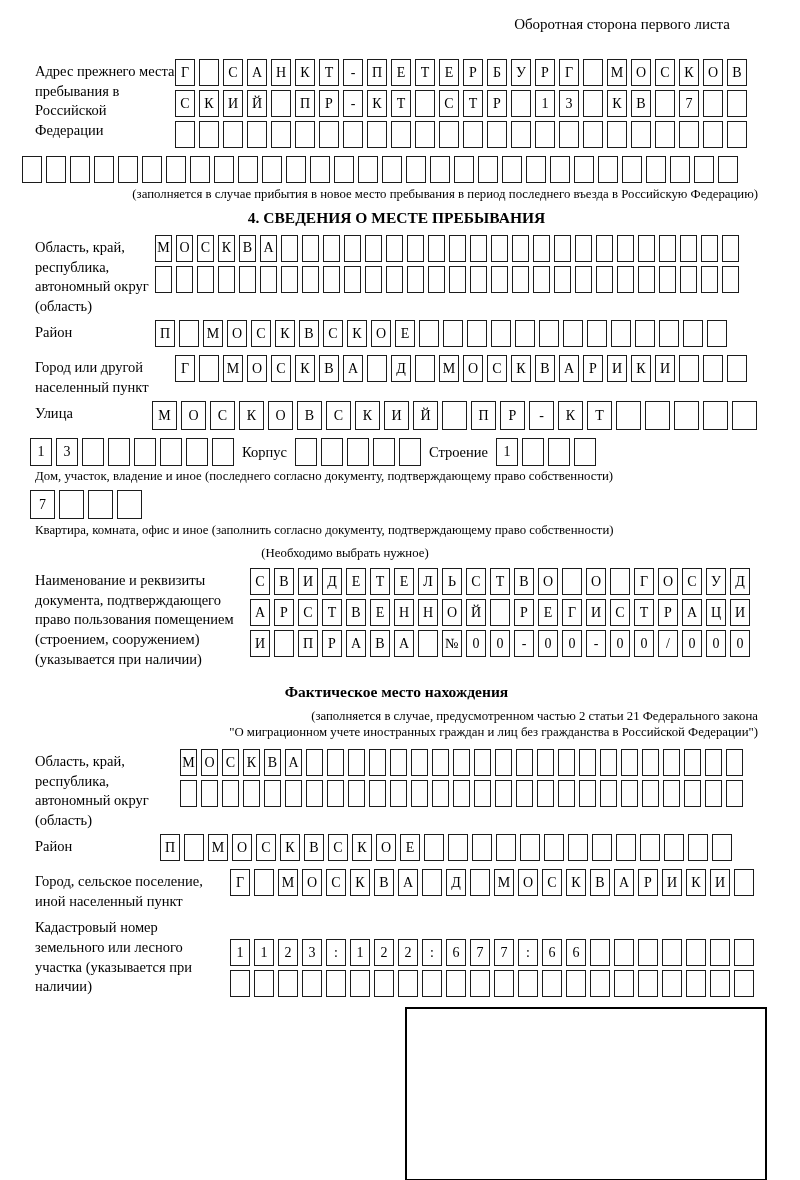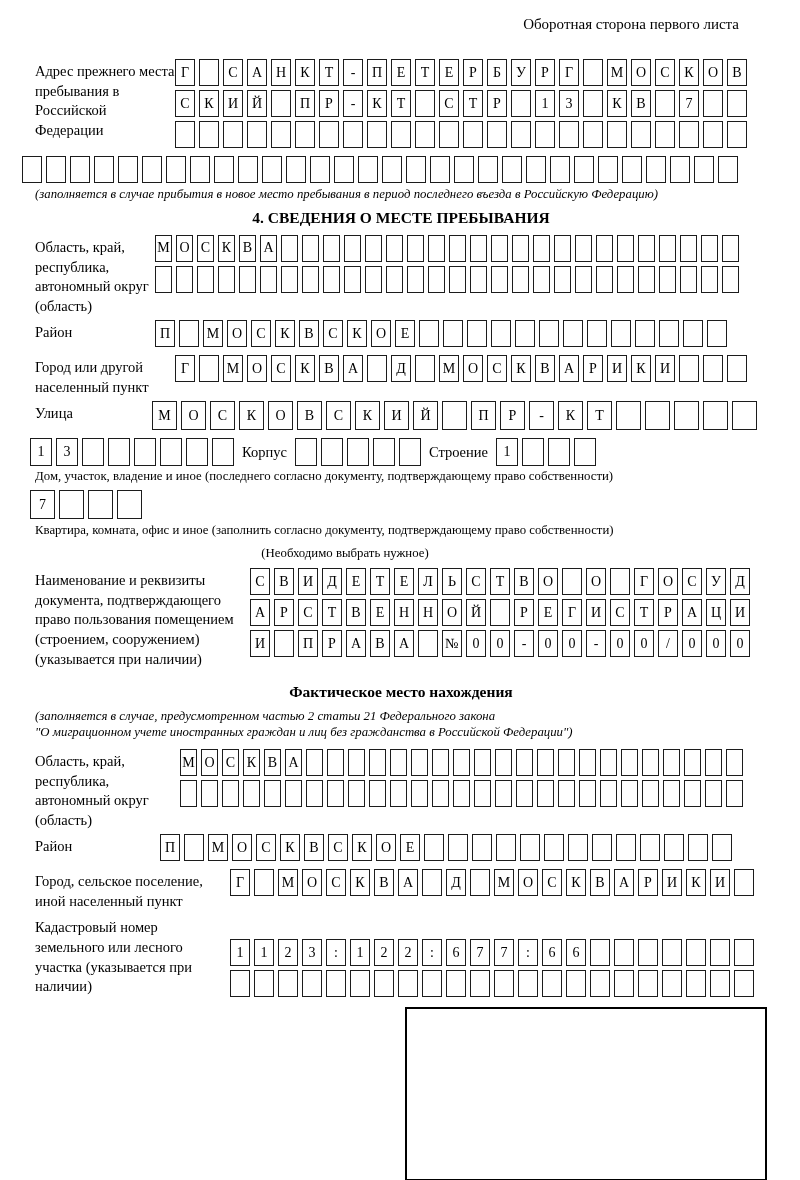--- a/index.html
+++ b/index.html
@@ -1,30 +1,30 @@
 <!DOCTYPE html>
 <html lang="ru"><head>
 <meta charset="utf-8">
 <style>
   html,body{margin:0;padding:0;background:#fff;color:#000;}
   .page{position:relative;width:800px;height:1180px;box-sizing:border-box;
-        padding:16px 33px 0 35px;font-family:"Liberation Serif","DejaVu Serif",serif;
+        padding:16px 42px 0 35px;font-family:"Liberation Serif","DejaVu Serif",serif;
         font-size:14.5px;overflow:hidden;}
   .hdr{ text-align:right;font-size:15px;padding-right:28px;margin-bottom:26px;}
   .field{display:flex;align-items:flex-start;margin-bottom:4px;}
   .flabel{flex:0 0 auto;line-height:1.35;padding-top:3px;}
   .rows{flex:1 1 auto;}
   .boxrow{display:flex;gap:4px;margin-bottom:4px;}
   .cell{box-sizing:border-box;flex:0 0 auto;width:20px;height:27px;border:1.6px solid #1c1c1c;
         display:flex;align-items:center;justify-content:center;font-size:14px;background:#fff;}
   .cell.sm{width:17px;}
   .cell.md{width:22px;height:28px;}
   .cell.lg{width:25px;height:29px;}
   .note{font-size:12.8px;line-height:1.25;}
-  .note.center{text-align:left;font-style:italic;}
+  .note.center{text-align:right;}
   .h-center{text-align:center;font-weight:bold;font-size:15.5px;margin:6px 0 8px 0;}
   .widebox{box-sizing:border-box;border:1.7px solid #1c1c1c;height:30px;display:flex;
            align-items:center;justify-content:center;font-size:14.5px;margin-right:10px;}
   .inlinerow{display:flex;align-items:center;margin-bottom:3px;}
   .chk{box-sizing:border-box;width:25px;height:29px;border:1.7px solid #1c1c1c;display:flex;
        align-items:center;justify-content:center;font-size:15px;margin:0 10px;}
   .stamp-wrap{margin-left:365px;width:375px;margin-top:6px;}
   .stamp-box{box-sizing:border-box;width:362px;height:174px;border:2px solid #000;margin-left:5px;}
   .sp{width:8px;flex:0 0 auto;}
 </style>

